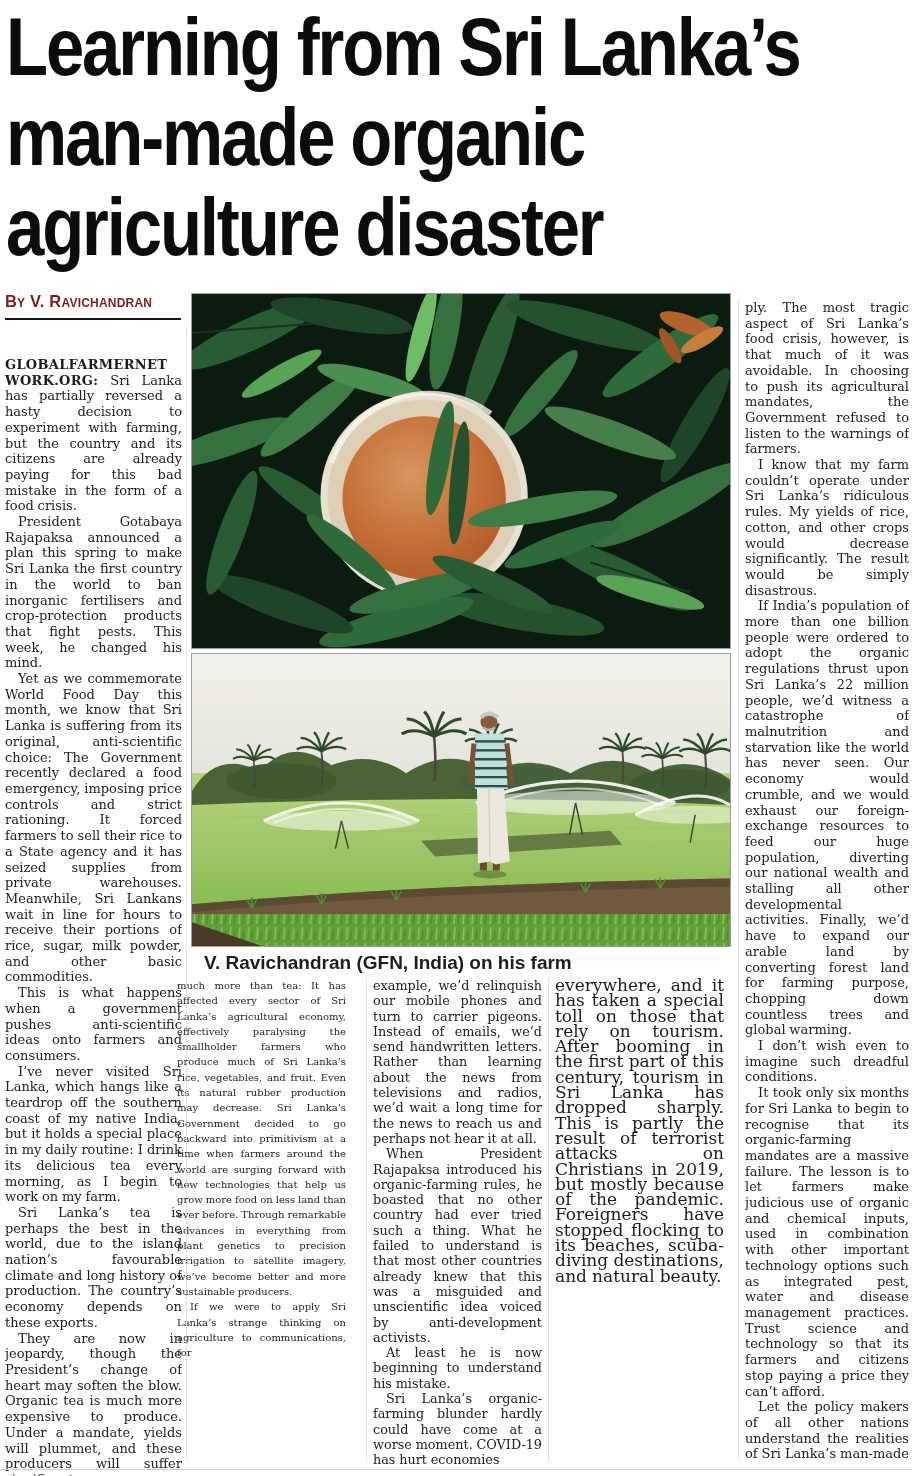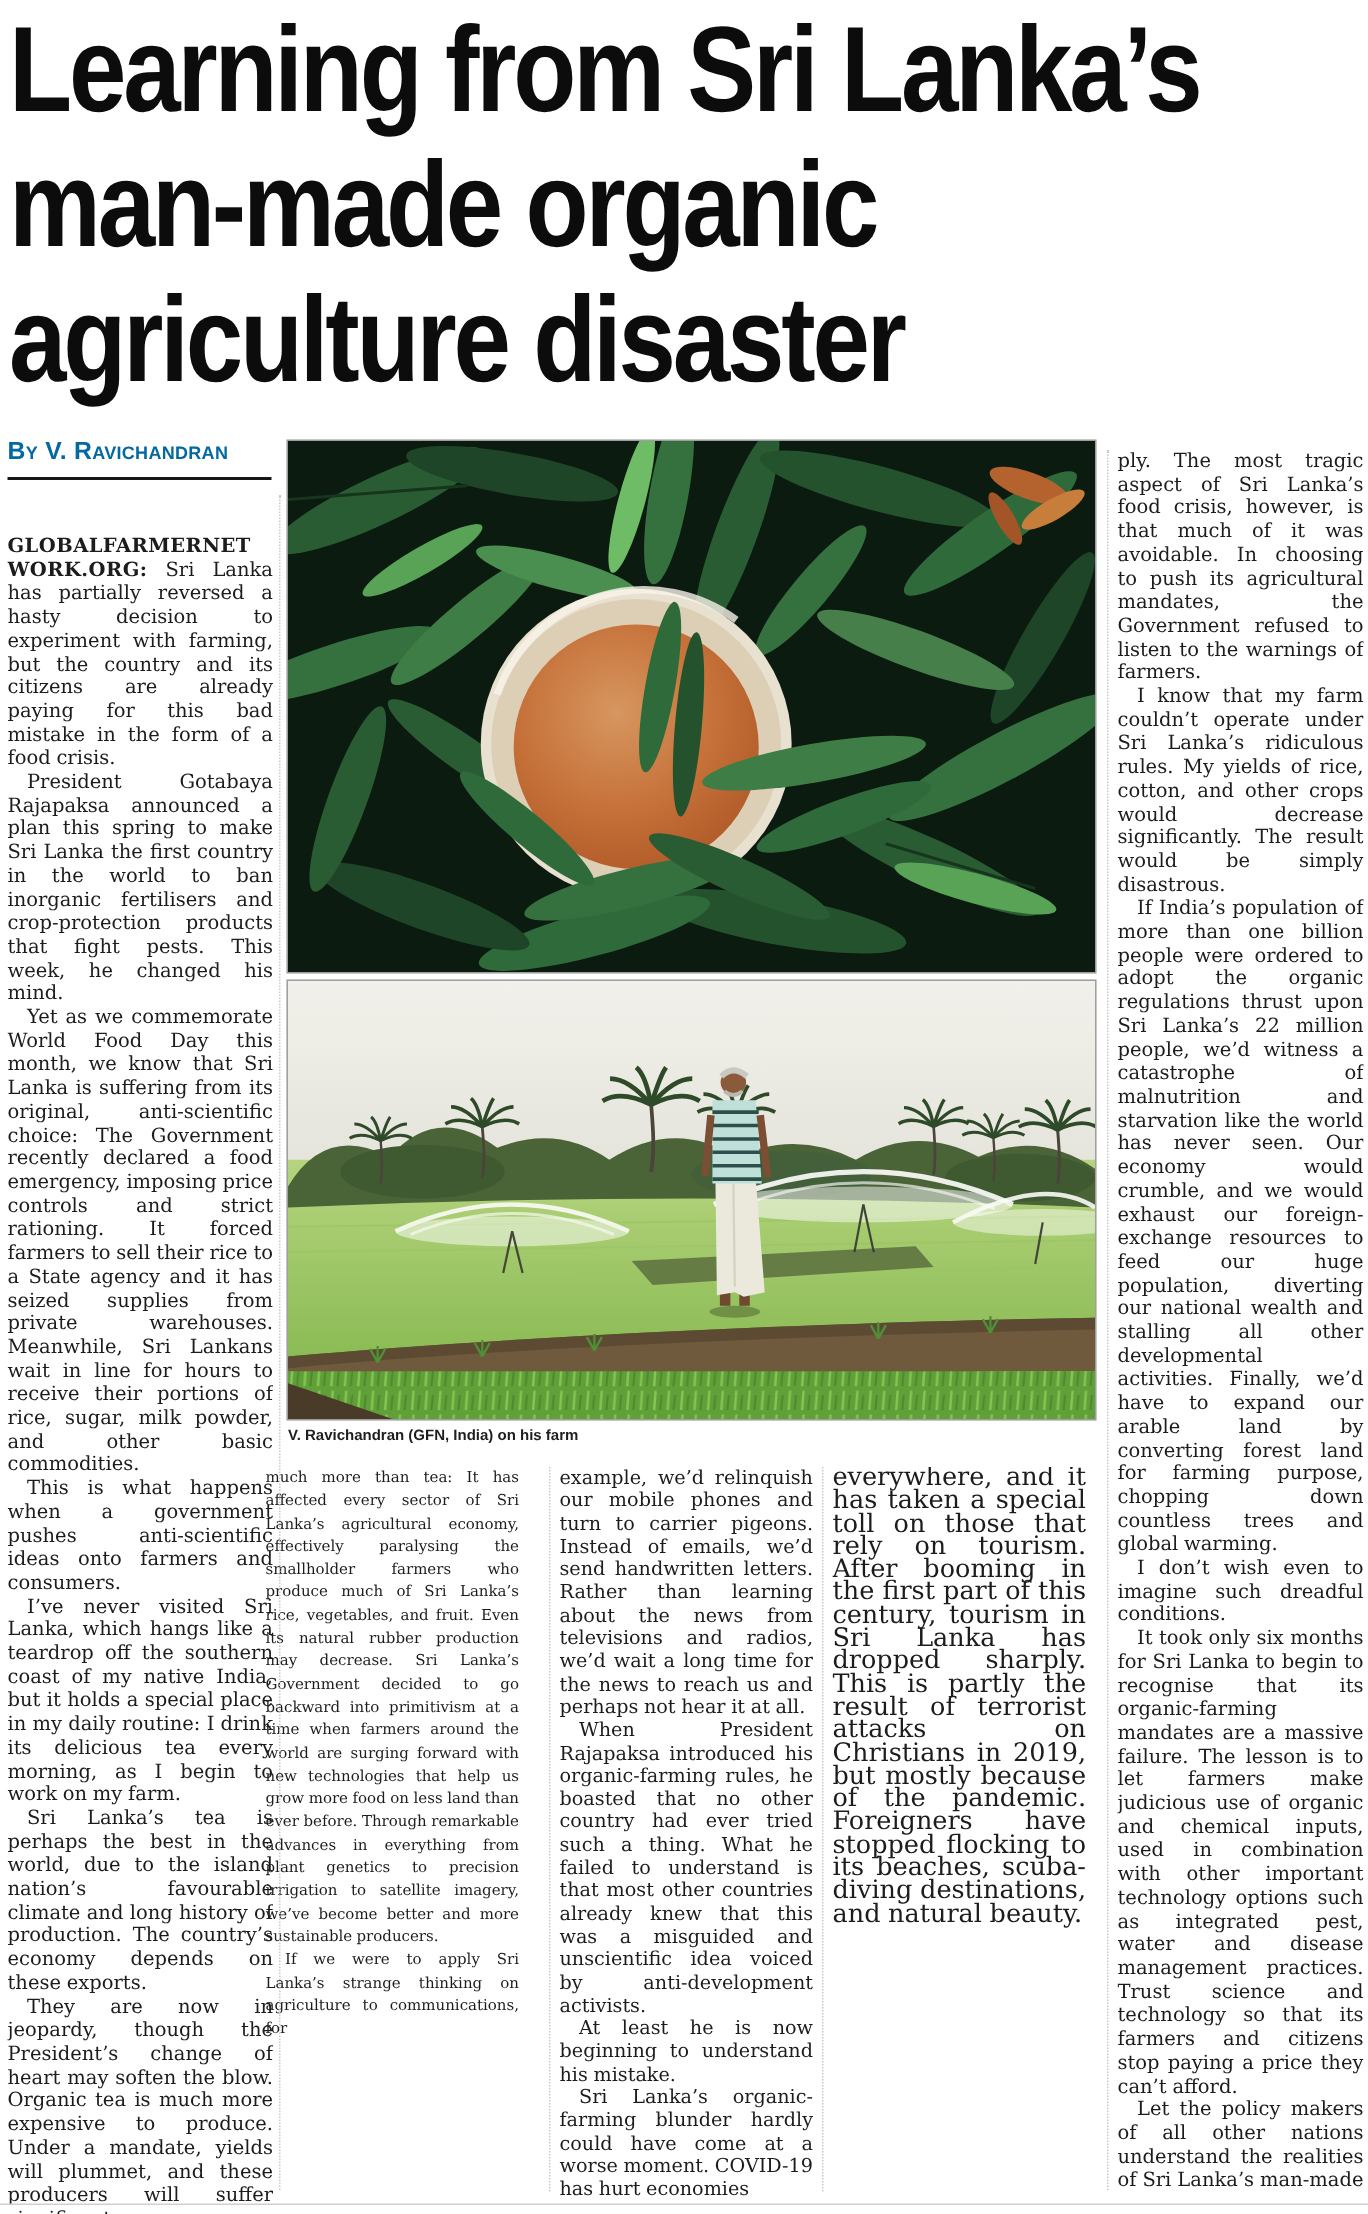--- a/index.html
+++ b/index.html
@@ -13,21 +13,21 @@
     font-family:"Liberation Sans", sans-serif; font-weight:bold;
     font-size:81px; line-height:90px; letter-spacing:-2.5px; color:#0c0c0c;
     transform:scaleX(0.85); transform-origin:0 0;
   }
   .byline-wrap {
     position:absolute; left:5px; top:292px; width:176px;
     border-bottom:2.5px solid #161616; padding-bottom:7px;
   }
   .byline {
     font-family:"Liberation Sans", sans-serif; font-weight:bold;
-    font-variant:small-caps; font-size:16.5px; letter-spacing:0.2px; color:#0369a1;
+    font-variant:small-caps; font-size:16.5px; letter-spacing:0.2px; color:#7f1d1d;
   }
   .body-col {
     position:absolute; text-align:justify; overflow:hidden;
     font-size:13px; line-height:15.7px;
     hyphens:auto; -webkit-hyphens:auto;
     word-spacing:-0.3px;
   }
   .body-col p { margin:0; text-indent:13px; }
   .body-col p.lead { text-indent:0; }
   .body-col.cont p:first-child { text-indent:0; }
@@ -35,23 +35,23 @@
   #col-1 { left:5px;  top:330px; width:177px; height:1133px;margin-top:27px; }
   #col-2 { left:177px; top:978px; width:169px; height:486px; font-size:10px; line-height:15.3px; }
   #col-3 { left:373px; top:978px; width:169px; height:486px; font-size:12.8px; line-height:15.3px; }
   #col-4 { left:555px; top:978px; width:169px; height:486px; font-size:17px; line-height:15.3px; }
   #col-5 { left:745px; top:300px; width:164px; height:1163px; }
   figure { margin:0; position:absolute; box-sizing:border-box; border:1px solid #9f9f9f; background:#dfe4da; }
   #tea-fig  { left:191px; top:293px; width:540px; height:356px; }
   #farm-fig { left:191px; top:653px; width:540px; height:294px; }
   figure svg { display:block; width:100%; height:100%; }
   .caption {
-    position:absolute; left:192px; top:952px; width:540px;
+    position:absolute; left:204px; top:952px; width:540px;
     font-family:"Liberation Sans", sans-serif; font-weight:bold;
-    font-size:10px; color:#1e1e1e;
+    font-size:19px; color:#1e1e1e;
   }
   .vsep { position:absolute; width:0; border-left:1px dotted #c9c9c9; }
   #sep-a { left:186px; top:330px; height:1130px; }
   #sep-b { left:366px; top:978px; height:483px; }
   #sep-c { left:548px; top:978px; height:483px; }
   #sep-d { left:738px; top:300px; height:1160px; }
   .bottom-rule { position:absolute; left:0; top:1469px; width:912px; border-top:1.5px solid #d2cfcf; }
 </style>
 </head>
 <body>

